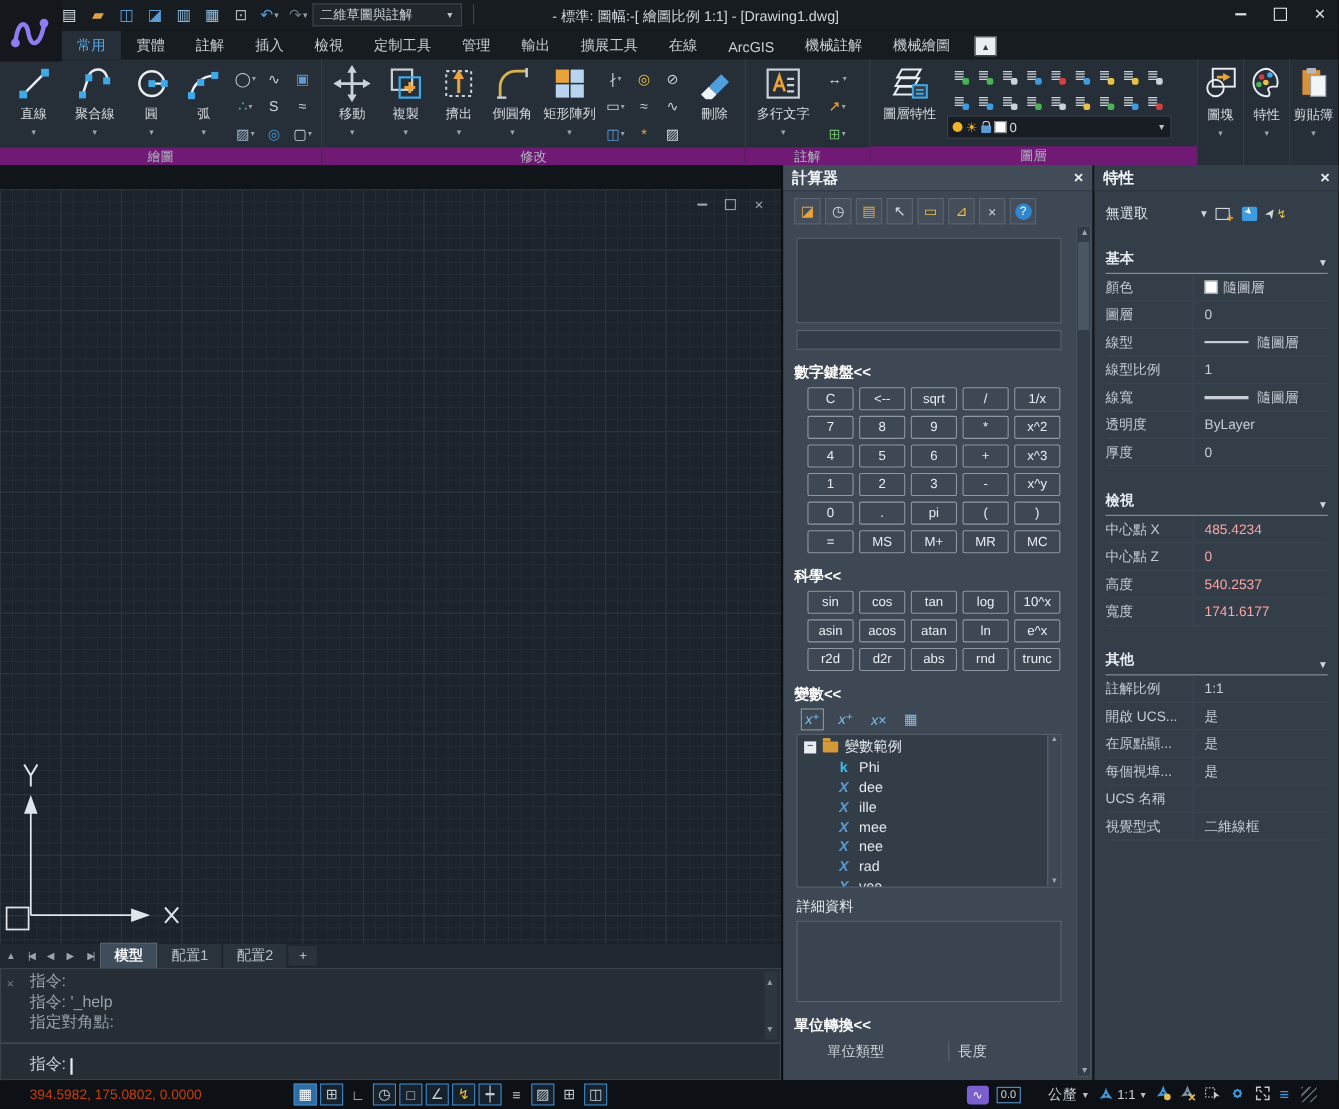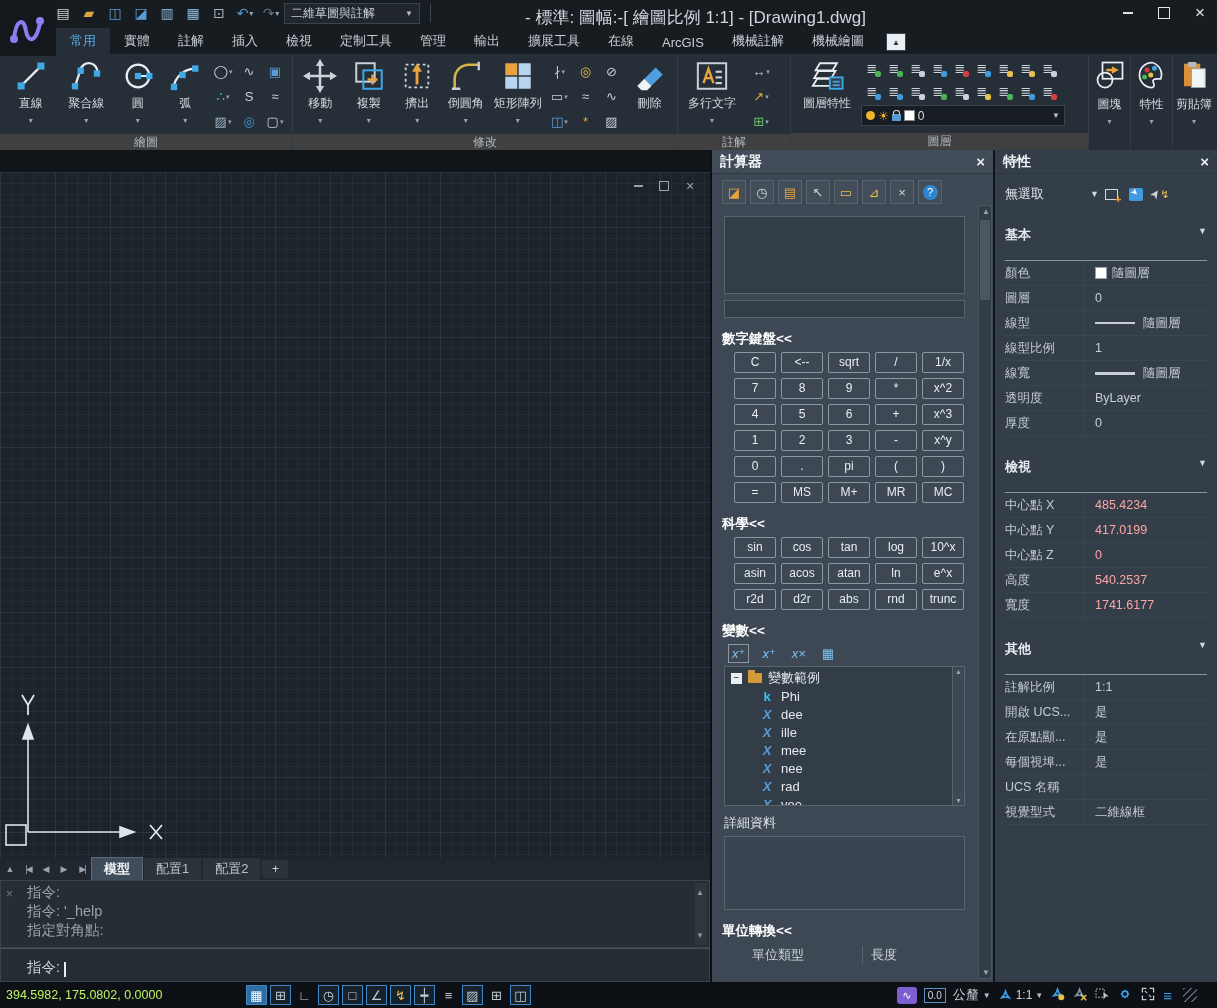--- a/index.html
+++ b/index.html
@@ -11,39 +11,39 @@
   .logo{position:absolute;left:0;top:0;width:56px;height:56px;background:#14181d;display:flex;align-items:center;justify-content:center;z-index:5;}
   .qa{position:absolute;left:52px;top:2px;display:flex;align-items:center;gap:4px;}
   .qa-ico{width:22px;height:22px;display:flex;align-items:center;justify-content:center;font-size:14px;position:relative;}
   .qa-ico .caret{display:none;font-size:8px;color:#9aa4ad;margin-left:1px;}
   .qa-ico.has-caret .caret{display:inline;}
   .qa-help span[data-glyph]{background:#2e86d0;border-radius:50%;width:15px;height:15px;line-height:15px;text-align:center;font-size:11px;display:inline-block;}
   .ws-select{position:absolute;left:284px;top:3px;width:136px;height:21px;background:#20262c;border:1px solid #3a444d;display:flex;align-items:center;padding:0 6px;color:#ccd3d9;}
   .ws-select .wcaret{margin-left:auto;font-size:8px;color:#b9c2ca;}
   .ws-select .wcaret::after{content:"▼";}
   .tb-sep{position:absolute;left:430px;top:4px;width:1px;height:18px;background:#3d474f;}
-  .win-title{position:absolute;left:525px;top:6px;color:#cfd6dc;font-size:17px;white-space:nowrap;}
+  .win-title{position:absolute;left:502px;top:6px;color:#cfd6dc;font-size:13px;white-space:nowrap;}
   .win-btns{position:absolute;right:8px;top:4px;display:flex;gap:18px;align-items:center;}
   .wb{width:18px;height:18px;display:flex;align-items:center;justify-content:center;color:#dfe5ea;}
   .wb-min::after{content:"";width:10px;height:2px;background:#dfe5ea;}
   .wb-max::after{content:"";width:10px;height:10px;border:1.5px solid #dfe5ea;}
   .wb-close::after{content:"×";font-size:17px;}
 
   
   .tabbar{position:absolute;left:56px;top:28px;right:0;height:26px;background:#171c21;display:flex;align-items:flex-end;}
   .rtab{padding:4px 14px;color:#c7ced4;font-size:13px;cursor:default;}
   .rtab.active{background:#262e37;color:#54a9e8;}
   .collapse-btn{margin-left:8px;margin-bottom:3px;width:20px;height:18px;background:#fff0;border:1px solid #3d474f;background:#e9eef2;color:#30363c;display:flex;align-items:center;justify-content:center;}
   .collapse-btn::after{content:"▲";font-size:8px;}
 
   
   .ribbon{position:absolute;left:0;top:54px;width:100%;height:96px;background:#262e37;display:flex;}
   .rpanel{position:relative;border-right:1px solid #323c45;display:flex;flex-direction:column;}
   .rpanel-body{flex:1;display:flex;align-items:flex-start;padding:3px 4px 0 4px;gap:2px;}
-  .rpanel-strip{height:17px;text-align:center;color:#aeb7bf;font-size:12px;background:#404040;line-height:16px;}
+  .rpanel-strip{height:17px;text-align:center;color:#aeb7bf;font-size:12px;background:#701a75;line-height:16px;}
   .bigbtn{width:54px;display:flex;flex-direction:column;align-items:center;padding-top:2px;}
   .bigbtn svg{width:34px;height:34px;}
   .blabel{margin-top:2px;color:#d5dbe0;white-space:nowrap;}
   .bcaret::after{content:"▾";font-size:8px;color:#9aa4ad;}
   .smallgrid{display:grid;grid-template-columns:repeat(3,26px);grid-auto-rows:25px;align-content:start;margin-top:2px;}
   .sico{display:flex;align-items:center;justify-content:center;font-size:13px;color:#c9d2d9;}
   .sico .caret{display:none;font-size:7px;color:#9aa4ad;margin-left:1px;}
   .sico.has-caret .caret{display:inline;}
   .lyrgrid{display:grid;grid-template-columns:repeat(9,22px);grid-auto-rows:23px;align-content:start;}
   .lyr{position:relative;display:flex;align-items:center;justify-content:center;color:#c9d2d9;font-size:13px;}
@@ -150,42 +150,42 @@
   .selrow .scaret::after{content:"▼";}
   .selrow .sicon{width:22px;height:20px;border:1px solid #59646e00;display:flex;align-items:center;justify-content:center;}
   .ic-quick{position:relative;width:13px;height:11px;border:1.5px solid #cfd6dc;}
   .ic-quick::after{content:"+";position:absolute;right:-4px;bottom:-6px;color:#e8a33c;font-weight:bold;font-size:11px;}
   .ic-selobj{width:14px;height:13px;background:#3f9be0;border-radius:2px;position:relative;}
   .ic-selobj::after{content:"➤";position:absolute;left:2px;top:-1px;color:#fff;font-size:9px;transform:rotate(45deg);display:block;}
   .ic-toggle{color:#cfd6dc;font-size:12px;position:relative;}
   .ic-toggle::before{content:"➤";transform:rotate(-55deg);display:inline-block;}
   .ic-toggle::after{content:"↯";color:#e8c14a;font-size:11px;}
   .psec{margin-top:22px;}
-  .psec-head{display:flex;align-items:flex-start;border-bottom:1px solid #8a949e;padding-bottom:16px;color:#e6ebf0;font-weight:bold;font-size:13px;}
+  .psec-head{display:flex;align-items:flex-end;border-bottom:1px solid #8a949e;padding-bottom:4px;color:#e6ebf0;font-weight:bold;font-size:13px;}
   .psec-head::after{content:"▼";margin-left:auto;font-size:9px;color:#cfd6dc;}
   .prow{display:flex;height:25px;align-items:center;border-bottom:1px solid #3c4türk0;border-bottom:1px solid #3c4652;}
   .plabel{width:80px;color:#c3cbd3;border-right:1px solid #3c4652;height:100%;display:flex;align-items:center;font-size:12.5px;}
   .pval{flex:1;padding-left:10px;color:#c7ced6;font-size:12.5px;display:flex;align-items:center;}
   .k-num{color:#fca5a5;}
   .k-swatch::before{content:"";width:10px;height:10px;background:#fff;border:1px solid #98a0a8;margin-right:5px;display:inline-block;}
   .k-line::before{content:"";width:40px;height:2px;background:#c7ced6;margin-right:8px;display:inline-block;}
   .k-thick::before{content:"";width:40px;height:3px;background:#c7ced6;margin-right:8px;display:inline-block;}
 
   
   .statusbar{position:absolute;left:0;bottom:0;width:100%;height:26px;background:#0d1116;display:flex;align-items:center;padding:0 6px;}
-  .coords{color:#bef264;font-size:12.5px;width:240px;}
+  .coords{color:#c2410c;font-size:12.5px;width:240px;margin-left:21px;}
   .sb-icons{display:flex;gap:3px;align-items:center;}
   .sbico{width:21px;height:20px;display:flex;align-items:center;justify-content:center;color:#c3ccd4;font-size:13px;border:1px solid transparent;}
   .sbico.active{border-color:#3f88c5;background:#17222c;}
   .sbico.filled{background:#2e6da4;border-color:#3f88c5;color:#fff;}
   .sb-right{margin-left:auto;display:flex;align-items:center;gap:7px;padding-right:14px;}
   .sb-logo{width:20px;height:17px;background:#7b5ed0;border-radius:3px;color:#fff;display:flex;align-items:center;justify-content:center;font-size:11px;}
   .sb-logo::after{content:"∿";}
   .sb-dec{border:1px solid #5b91c9;color:#cfd6dc;font-size:10px;padding:0 3px;height:15px;line-height:14px;}
-  .sb-units{color:#c8d0d6;font-size:13px;display:flex;align-items:center;gap:4px;}
+  .sb-units{color:#c8d0d6;font-size:13px;display:flex;align-items:center;gap:4px;margin-left:18px;}
   .smcaret{font-size:8px;color:#b9c2ca;} .smcaret::after{content:"▼";}
   .sb-scale{color:#c8d0d6;font-size:12px;display:flex;align-items:center;gap:3px;}
   .grip{width:14px;height:14px;margin-left:4px;background:repeating-linear-gradient(135deg,#5a646d 0 1.5px,transparent 1.5px 5px);}
   .sb-menu{color:#3f9be0;font-size:15px;font-weight:bold;}
   .sb-menu::after{content:"≡";}
   .gap{position:absolute;left:710px;top:150px;width:2px;bottom:26px;background:#0c1014;}
 </style>
 </head>
 <body>
 
@@ -874,24 +874,20 @@
 
     <div class="psec">
       <div class="psec-head">
           <span>檢視</span>
         </div>
       <div>
 
       <div class="prow">
             <span class="plabel">中心點 X</span>
             <span class="pval k-num">485.4234</span>
-          </div>
-          <div class="prow">
-            <span class="plabel">中心點 Y</span>
-            <span class="pval k-num">417.0199</span>
           </div>
           <div class="prow">
             <span class="plabel">中心點 Z</span>
             <span class="pval k-num">0</span>
           </div>
           <div class="prow">
             <span class="plabel">高度</span>
             <span class="pval k-num">540.2537</span>
           </div>
           <div class="prow">

